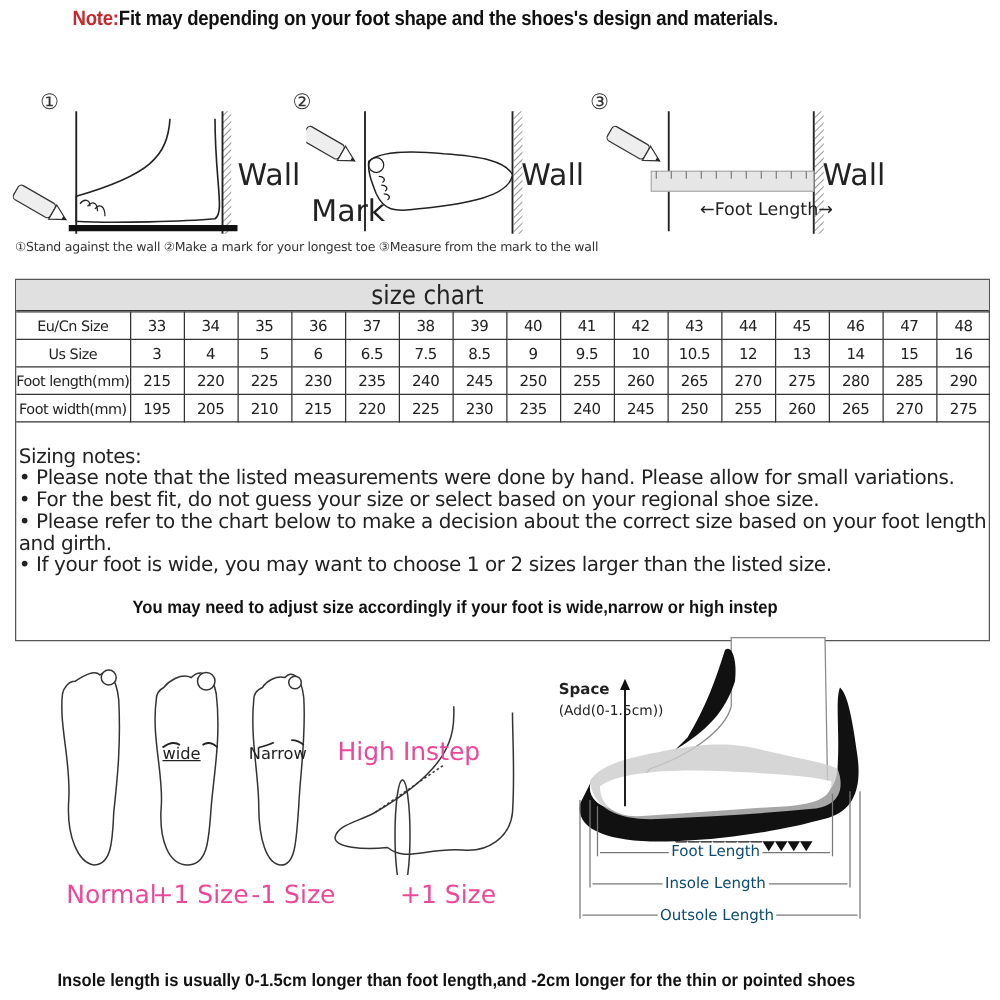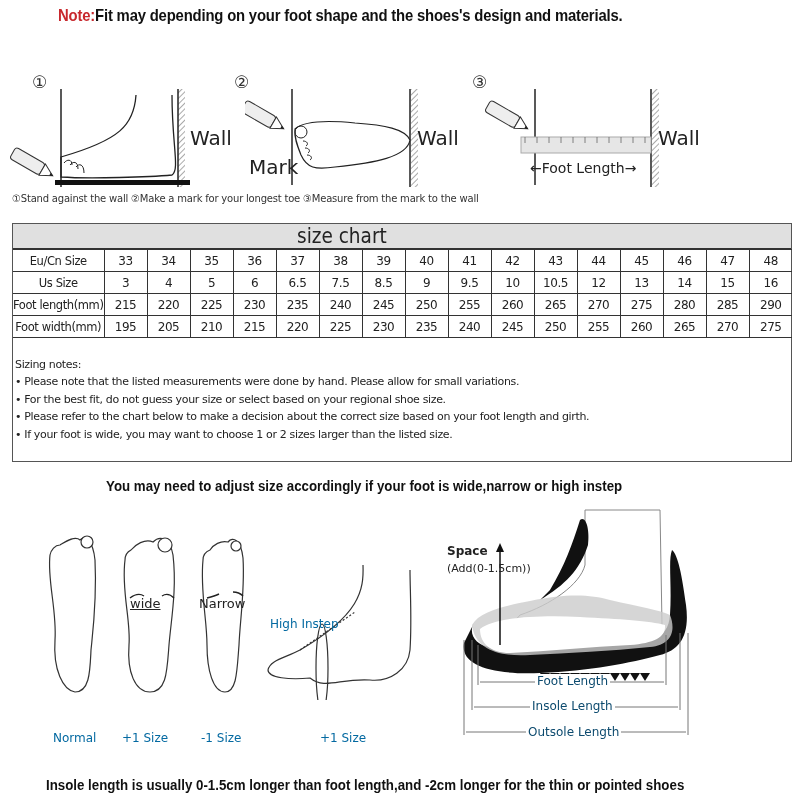--- a/index.html
+++ b/index.html
@@ -2,35 +2,35 @@
 <html><head>
 <meta charset="utf-8">
 <style>
   * { margin:0; padding:0; box-sizing:border-box; }
   body { width:800px; height:800px; background:#fff; position:relative; overflow:hidden;
          font-family:"Liberation Sans", sans-serif; color:#111; }
   .abs { position:absolute; }
   .note { left:58px; top:6px; font-size:16.5px; font-weight:bold; transform:scaleX(0.9); transform-origin:left; white-space:nowrap; letter-spacing:-0.2px; }
   .note .red { color:#c8282d; }
   .step-num { font-size:17px; font-family:"DejaVu Sans", sans-serif; color:#333; }
-  .wall-label { font-size:20px; font-family:"DejaVu Sans", sans-serif; color:#222; }
+  .wall-label { font-size:24px; font-family:"DejaVu Sans", sans-serif; color:#222; }
   .caption { left:12px; top:193px; font-size:10px; font-family:"DejaVu Sans", sans-serif; color:#333; white-space:nowrap; letter-spacing:-0.2px; }
 
-  .chart { left:12px; top:223px; width:780px; height:239px; border:1px solid #555; }
+  .chart { left:12px; top:223px; width:780px; height:290px; border:1px solid #555; }
   .chart-header { height:25px; background:#e0e0e0; border-bottom:1px solid #333; position:relative; }
   .chart-header span { position:absolute; right:392px; top:0px; font-size:21px; font-family:"DejaVu Sans", sans-serif; color:#222; transform:scaleX(0.88); transform-origin:left; }
   table { border-collapse:collapse; table-layout:fixed; width:779px; }
   td { border:1px solid #333; height:22px; text-align:center; font-size:12px; font-family:"DejaVu Sans", sans-serif; color:#222; padding:0; letter-spacing:-0.4px; }
   td.label { width:91px; font-size:11.5px; }
   tr td:first-child { border-left:none; }
   tr td:last-child { border-right:none;margin-top:24px; }
-  .notes { padding:18px 2px 0 2px; font-size:11px; font-family:"DejaVu Sans", sans-serif; color:#222; line-height:17.4px; letter-spacing:-0.35px; }
+  .notes { padding:18px 2px 0 2px; font-size:16px; font-family:"DejaVu Sans", sans-serif; color:#222; line-height:17.4px; letter-spacing:-0.35px; }
 
   .sub { left:106px; top:478px; font-size:14.3px; font-weight:bold; white-space:nowrap; transform:scaleX(0.93); transform-origin:left; }
-  .foot-label { font-size:12px; font-family:"DejaVu Sans", sans-serif; color:#0369a1; white-space:nowrap;margin-top:28px; }
+  .foot-label { font-size:20px; font-family:"DejaVu Sans", sans-serif; color:#ec4899; white-space:nowrap; }
   .foot-in { font-size:13px; font-family:"DejaVu Sans", sans-serif; color:#222; }
   .shoe-lbl { font-size:12px; font-family:"DejaVu Sans", sans-serif; color:#0c4a6e; background:#fff; padding:0 2px; }
   .bottom { left:46px; top:777px; font-size:14.3px; font-weight:bold; white-space:nowrap; transform:scaleX(0.93); transform-origin:left; }
 </style>
 </head>
 <body>
 
 <div class="abs note">
   <span class="red">Note:</span><span>Fit may depending on your foot shape and the shoes's design and materials.</span>
 </div>
@@ -91,21 +91,21 @@
       <line x1="136" y1="52" x2="136" y2="58"></line>
     <line x1="148" y1="52" x2="148" y2="58"></line>
       <line x1="160" y1="52" x2="160" y2="58"></line>
   </g>
   <g transform="translate(6,15) rotate(30)">
     <rect x="0" y="0" width="34" height="13" rx="3" fill="#eee" stroke="#333"></rect>
     <polygon points="34,0 46,6.5 34,13" fill="#fff" stroke="#333"></polygon>
     <polygon points="43,5 47,6.5 43,8" fill="#222"></polygon>
   </g>
 </svg>
-<div class="abs" style="left:530px;top:160px;font-size:14px;font-family:'DejaVu Sans',sans-serif;color:#222;">←Foot Length→</div>
+<div class="abs" style="left:560px;top:160px;font-size:14px;font-family:'DejaVu Sans',sans-serif;color:#222;">←Foot Length→</div>
 <div class="abs wall-label" style="left:658px;top:126px;">Wall</div>
 
 <div class="abs caption">①Stand against the wall  ②Make a mark for your longest toe  ③Measure from the mark to the wall</div>
 
 <div class="abs chart">
   <div class="chart-header">
     <span>size chart</span>
   </div>
   <table>
     <tbody>

